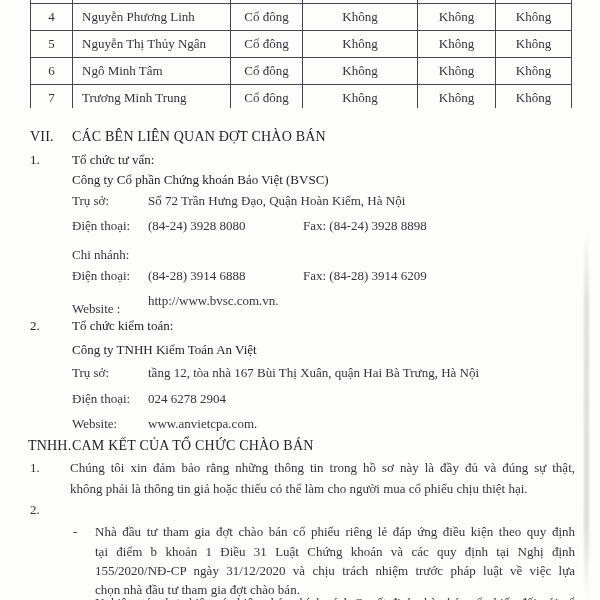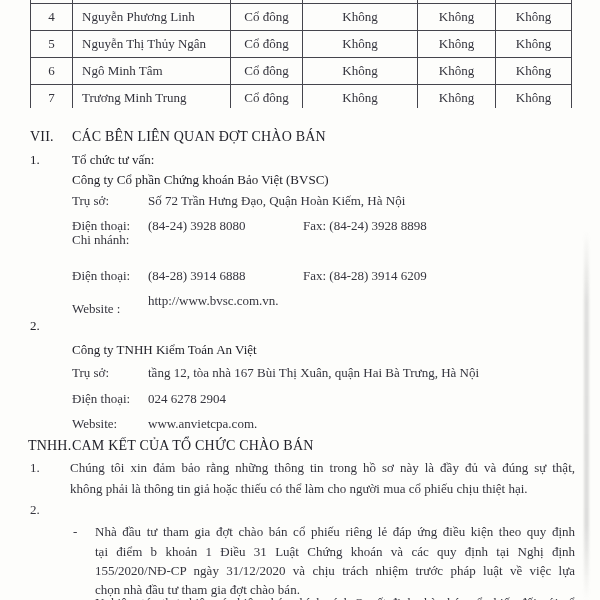--- a/index.html
+++ b/index.html
@@ -113,30 +113,31 @@
   <div class="ln ind b" style="top:151px">Tổ chức tư vấn:</div>
   <div class="ln ind b" style="top:171px">Công ty Cổ phần Chứng khoán Bảo Việt (BVSC)</div>
 
   <div class="ln lbl" style="top:192px">Trụ sở:</div>
   <div class="ln val" style="top:192px">Số 72 Trần Hưng Đạo, Quận Hoàn Kiếm, Hà Nội</div>
 
   <div class="ln lbl" style="top:217px">Điện thoại:</div>
   <div class="ln val" style="top:217px">(84-24) 3928 8080</div>
   <div class="ln fax" style="top:217px">Fax: (84-24) 3928 8898</div>
 
-  <div class="ln lbl" style="top:231px">Chi nhánh:</div>
+  <div class="ln lbl" style="top:246px">Chi nhánh:</div>
 
   <div class="ln lbl" style="top:267px">Điện thoại:</div>
   <div class="ln val" style="top:267px">(84-28) 3914 6888</div>
   <div class="ln fax" style="top:267px">Fax: (84-28) 3914 6209</div>
 
   <div class="ln lbl" style="top:300px">Website :</div>
   <div class="ln val" style="top:292px">http://www.bvsc.com.vn.</div>
 
   <div class="ln num b" style="top:317px">2.</div>
+  <div class="ln ind b" style="top:317px">Tổ chức kiểm toán:</div>
   <div class="ln ind b" style="top:341px">Công ty TNHH Kiểm Toán An Việt</div>
 
   <div class="ln lbl" style="top:364px">Trụ sở:</div>
   <div class="ln val" style="top:364px">tầng 12, tòa nhà 167 Bùi Thị Xuân, quận Hai Bà Trưng, Hà Nội</div>
 
   <div class="ln lbl" style="top:390px">Điện thoại:</div>
   <div class="ln val" style="top:390px">024 6278 2904</div>
 
   <div class="ln lbl" style="top:415px">Website:</div>
   <div class="ln val" style="top:415px">www.anvietcpa.com.</div>

